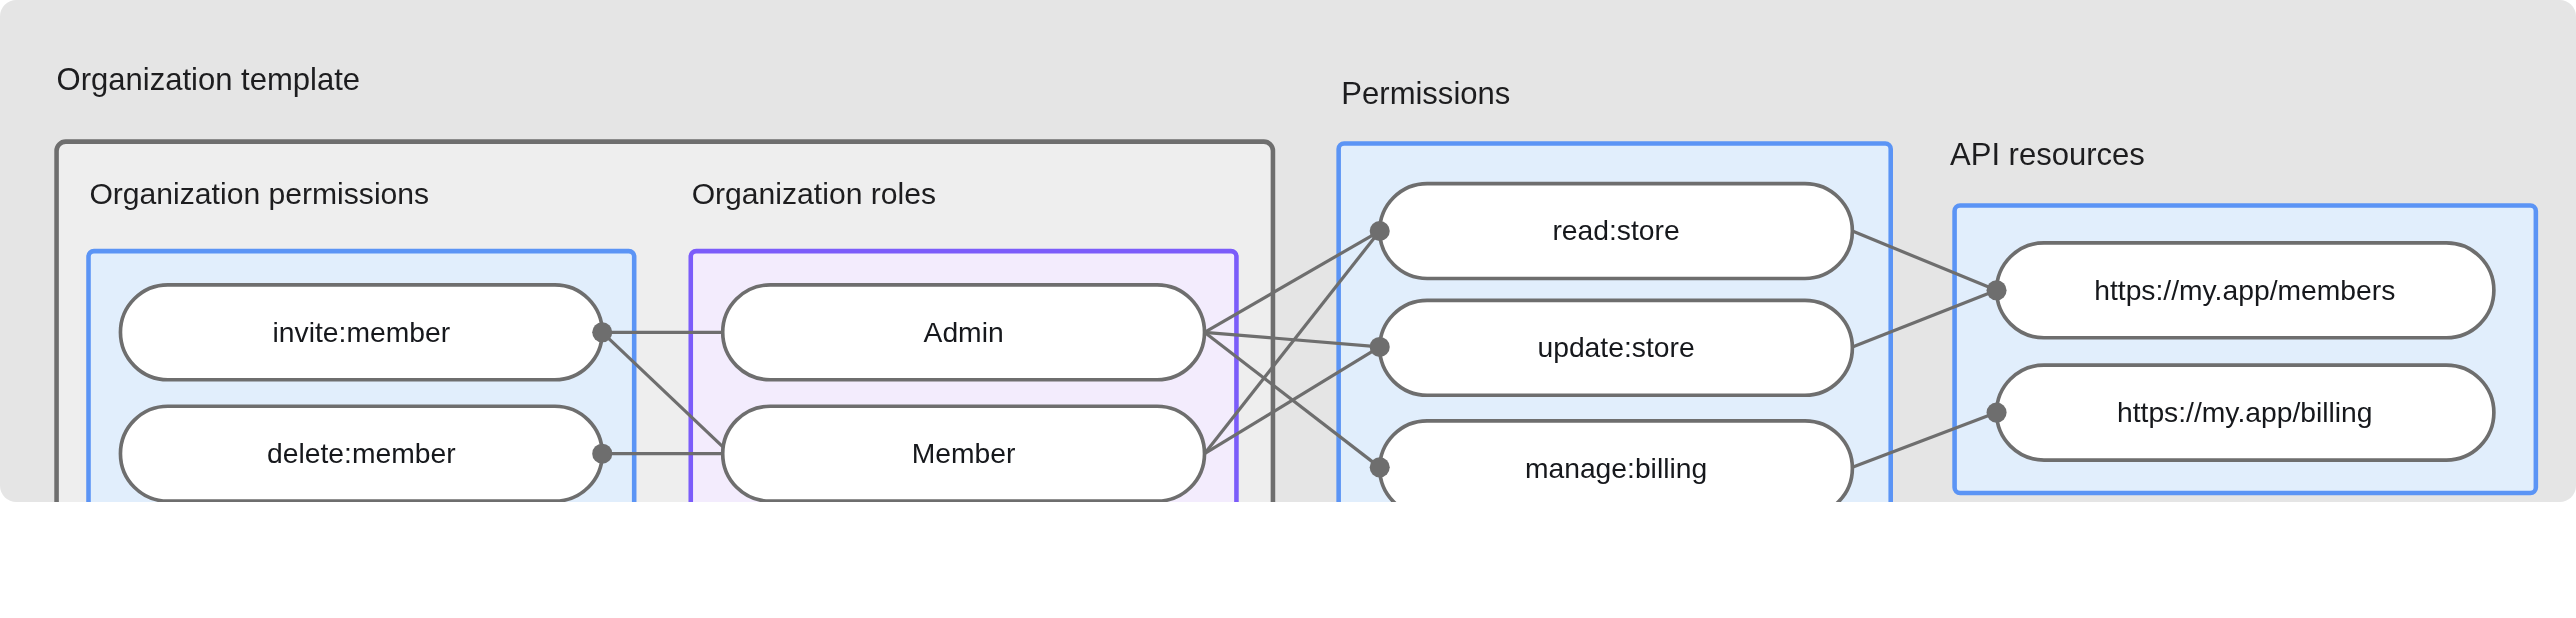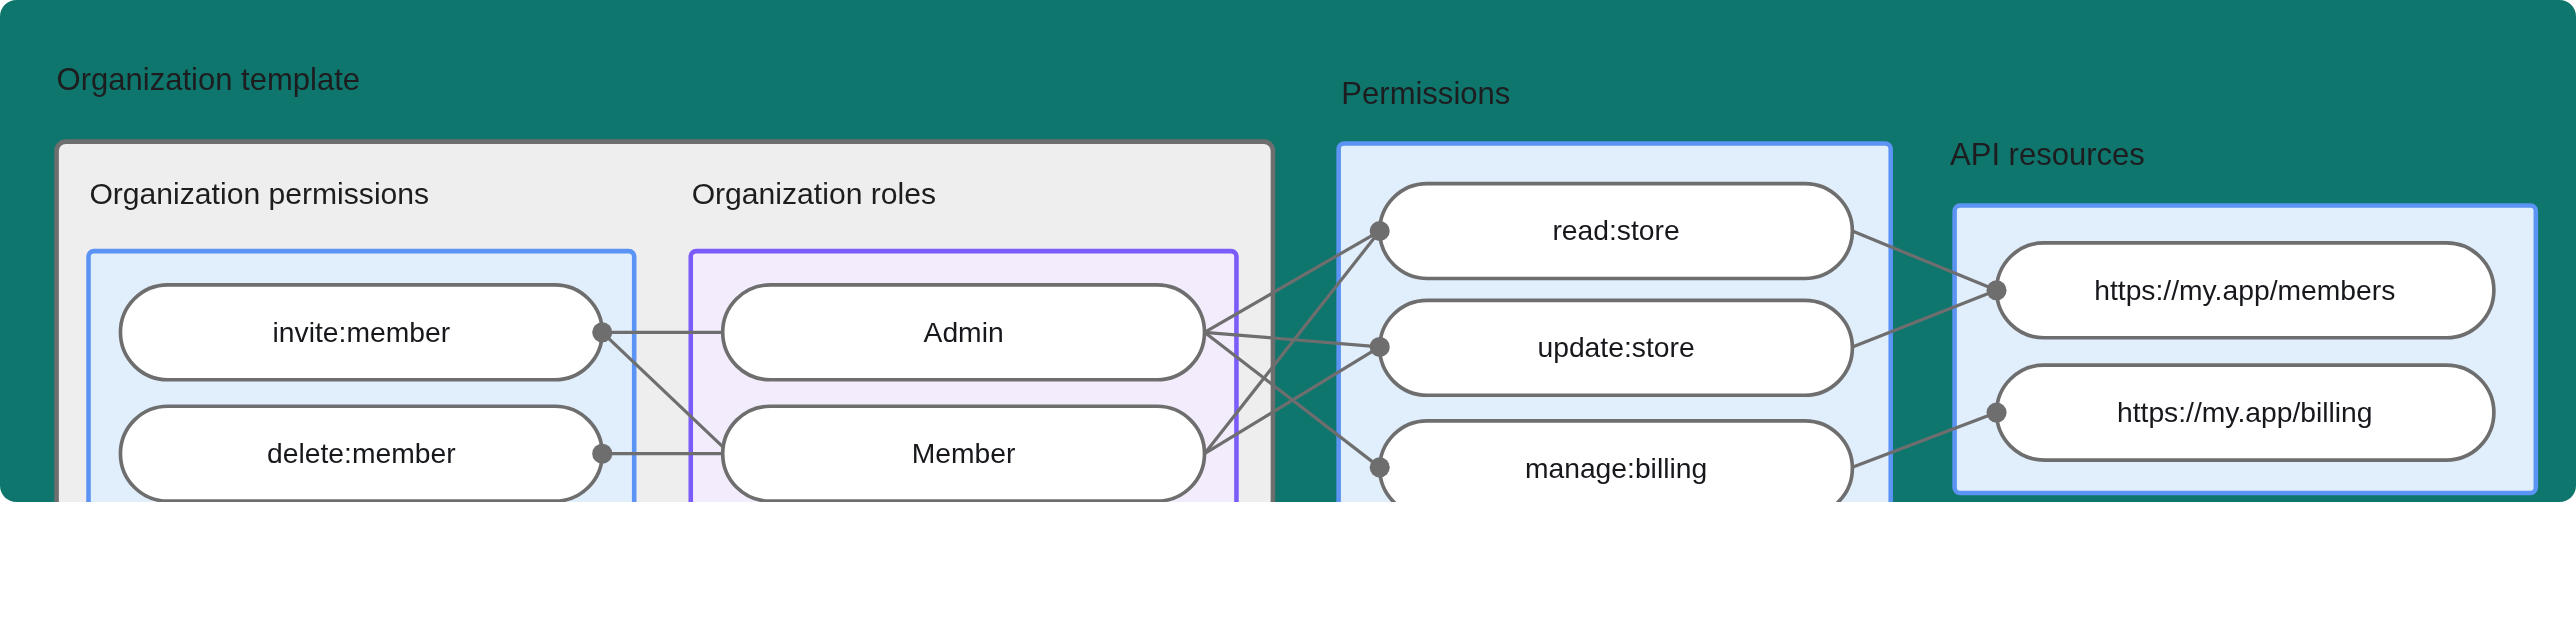--- a/index.html
+++ b/index.html
@@ -7,21 +7,21 @@
     padding: 0;
     background: #ffffff;
   }
   body {
     font-family: "Liberation Sans", sans-serif;
   }
   #canvas {
     position: relative;
     width: 2576px;
     height: 502px;
-    background: #0f766e;
+    background: #e5e5e5;
     border-radius: 16.4px;
     overflow: hidden;
   }
   #diagram {
     position: absolute;
     left: 0;
     top: 0;
     width: 2576px;
     height: 619px;
   }

